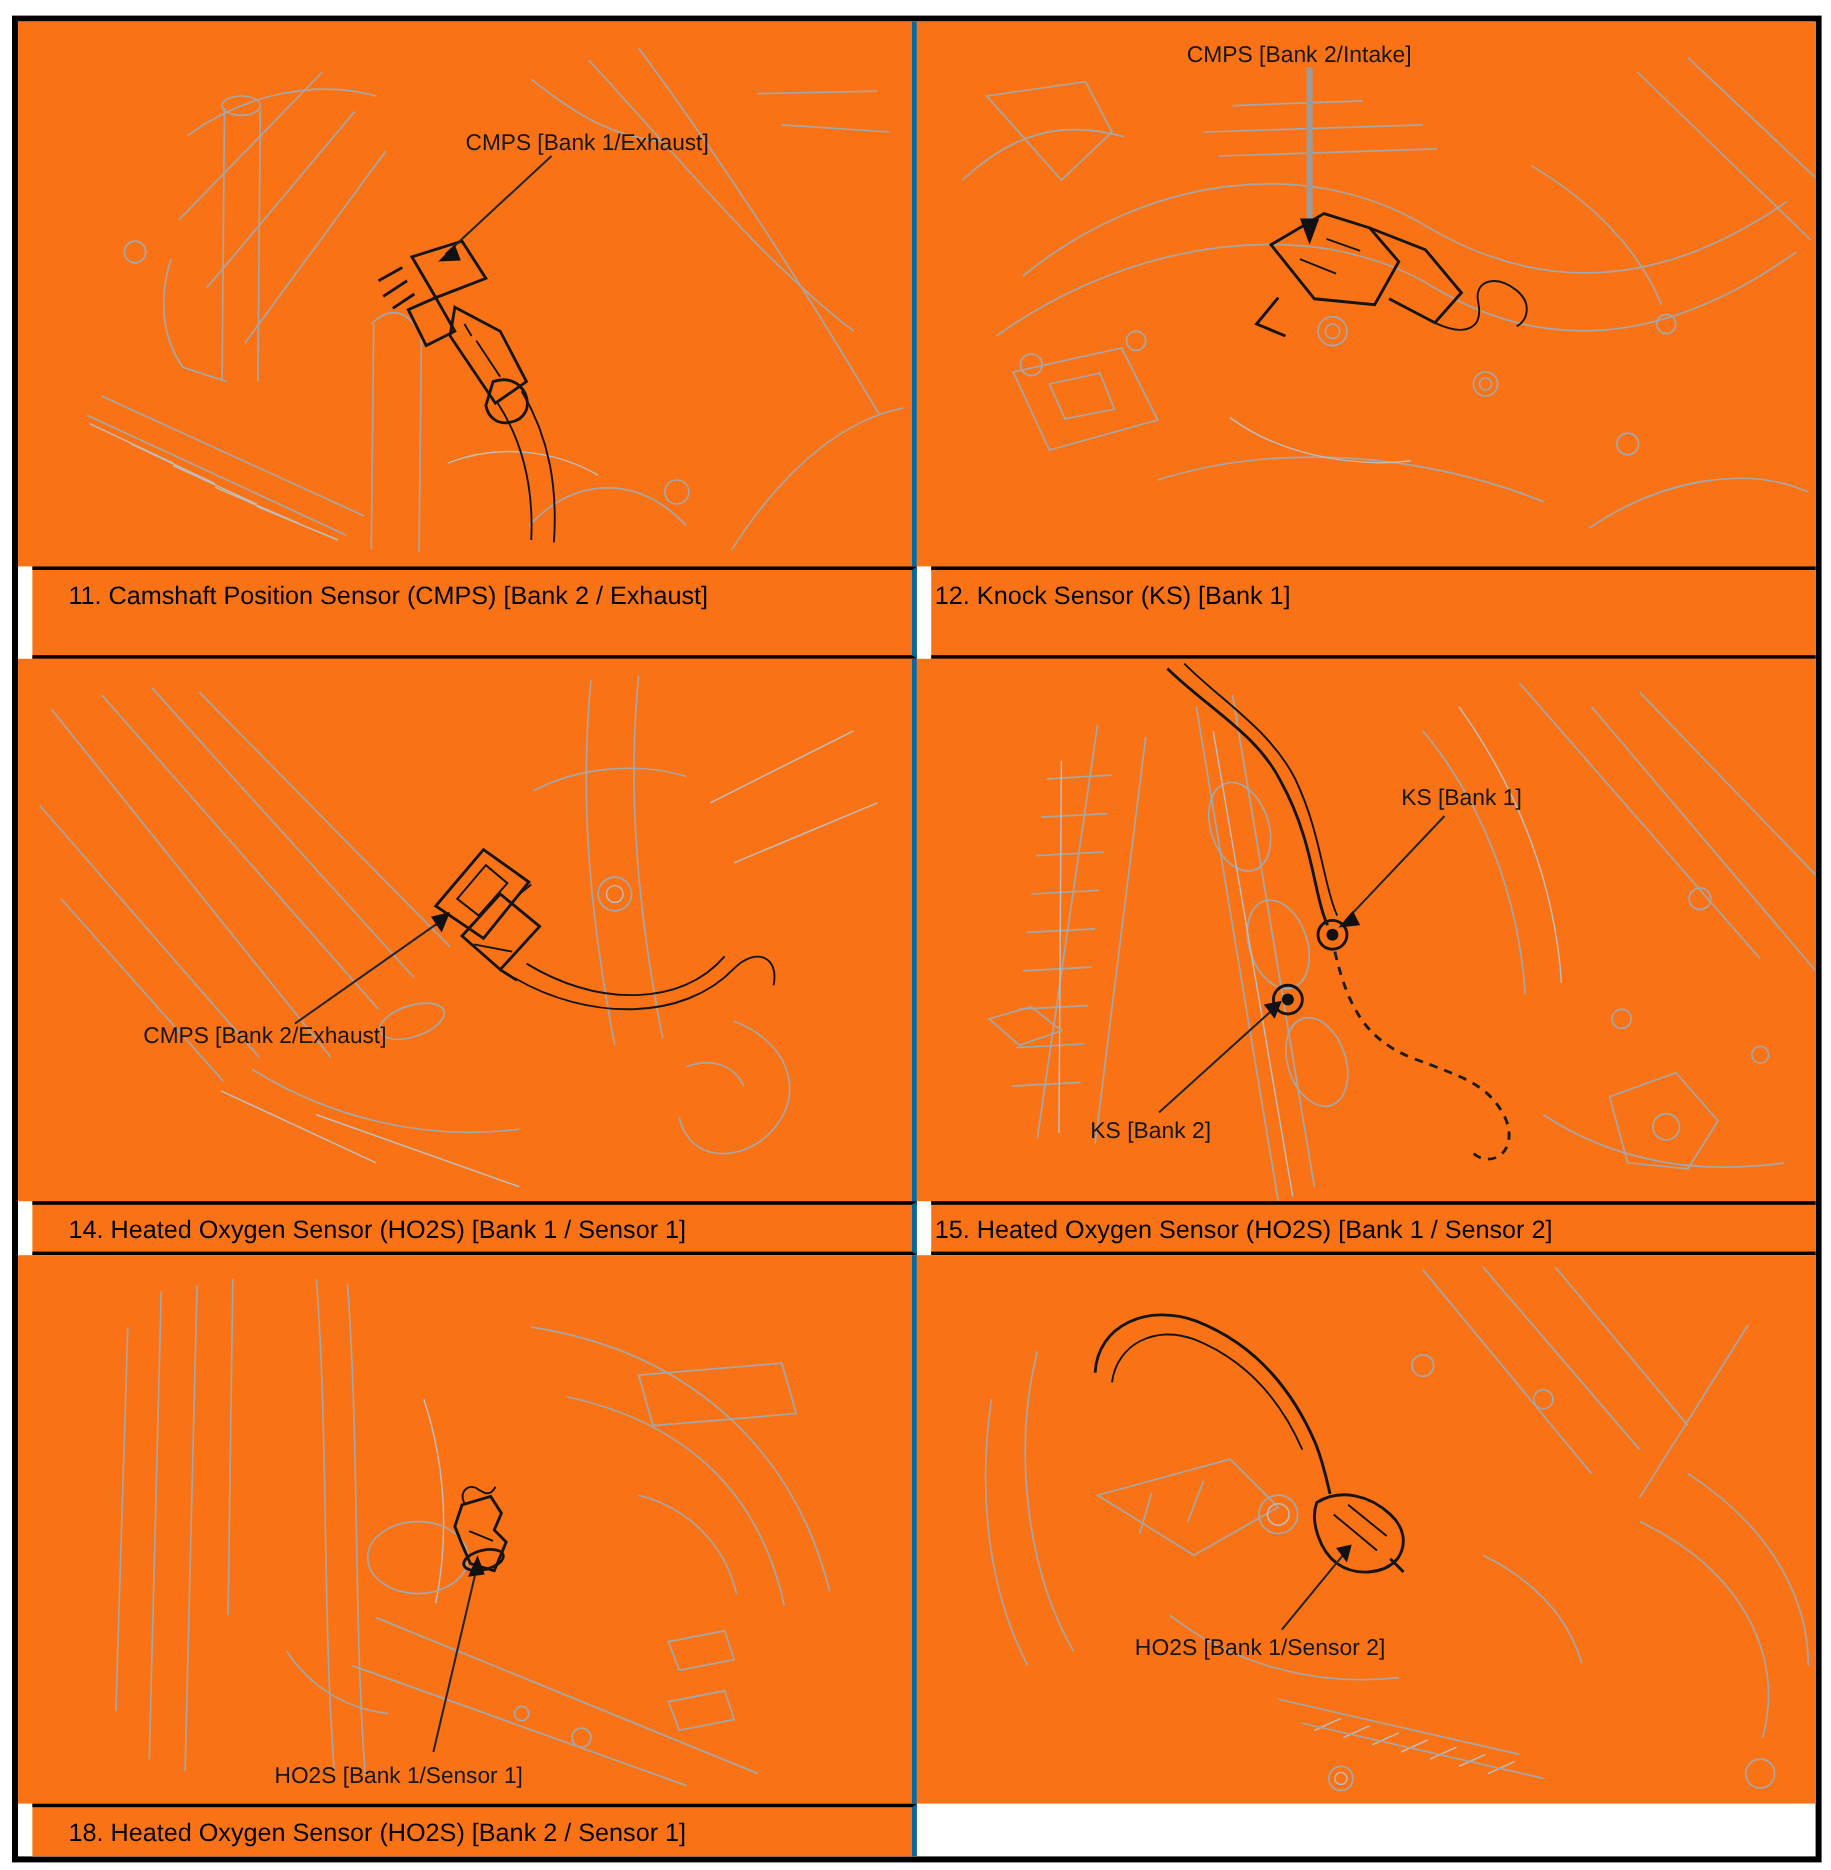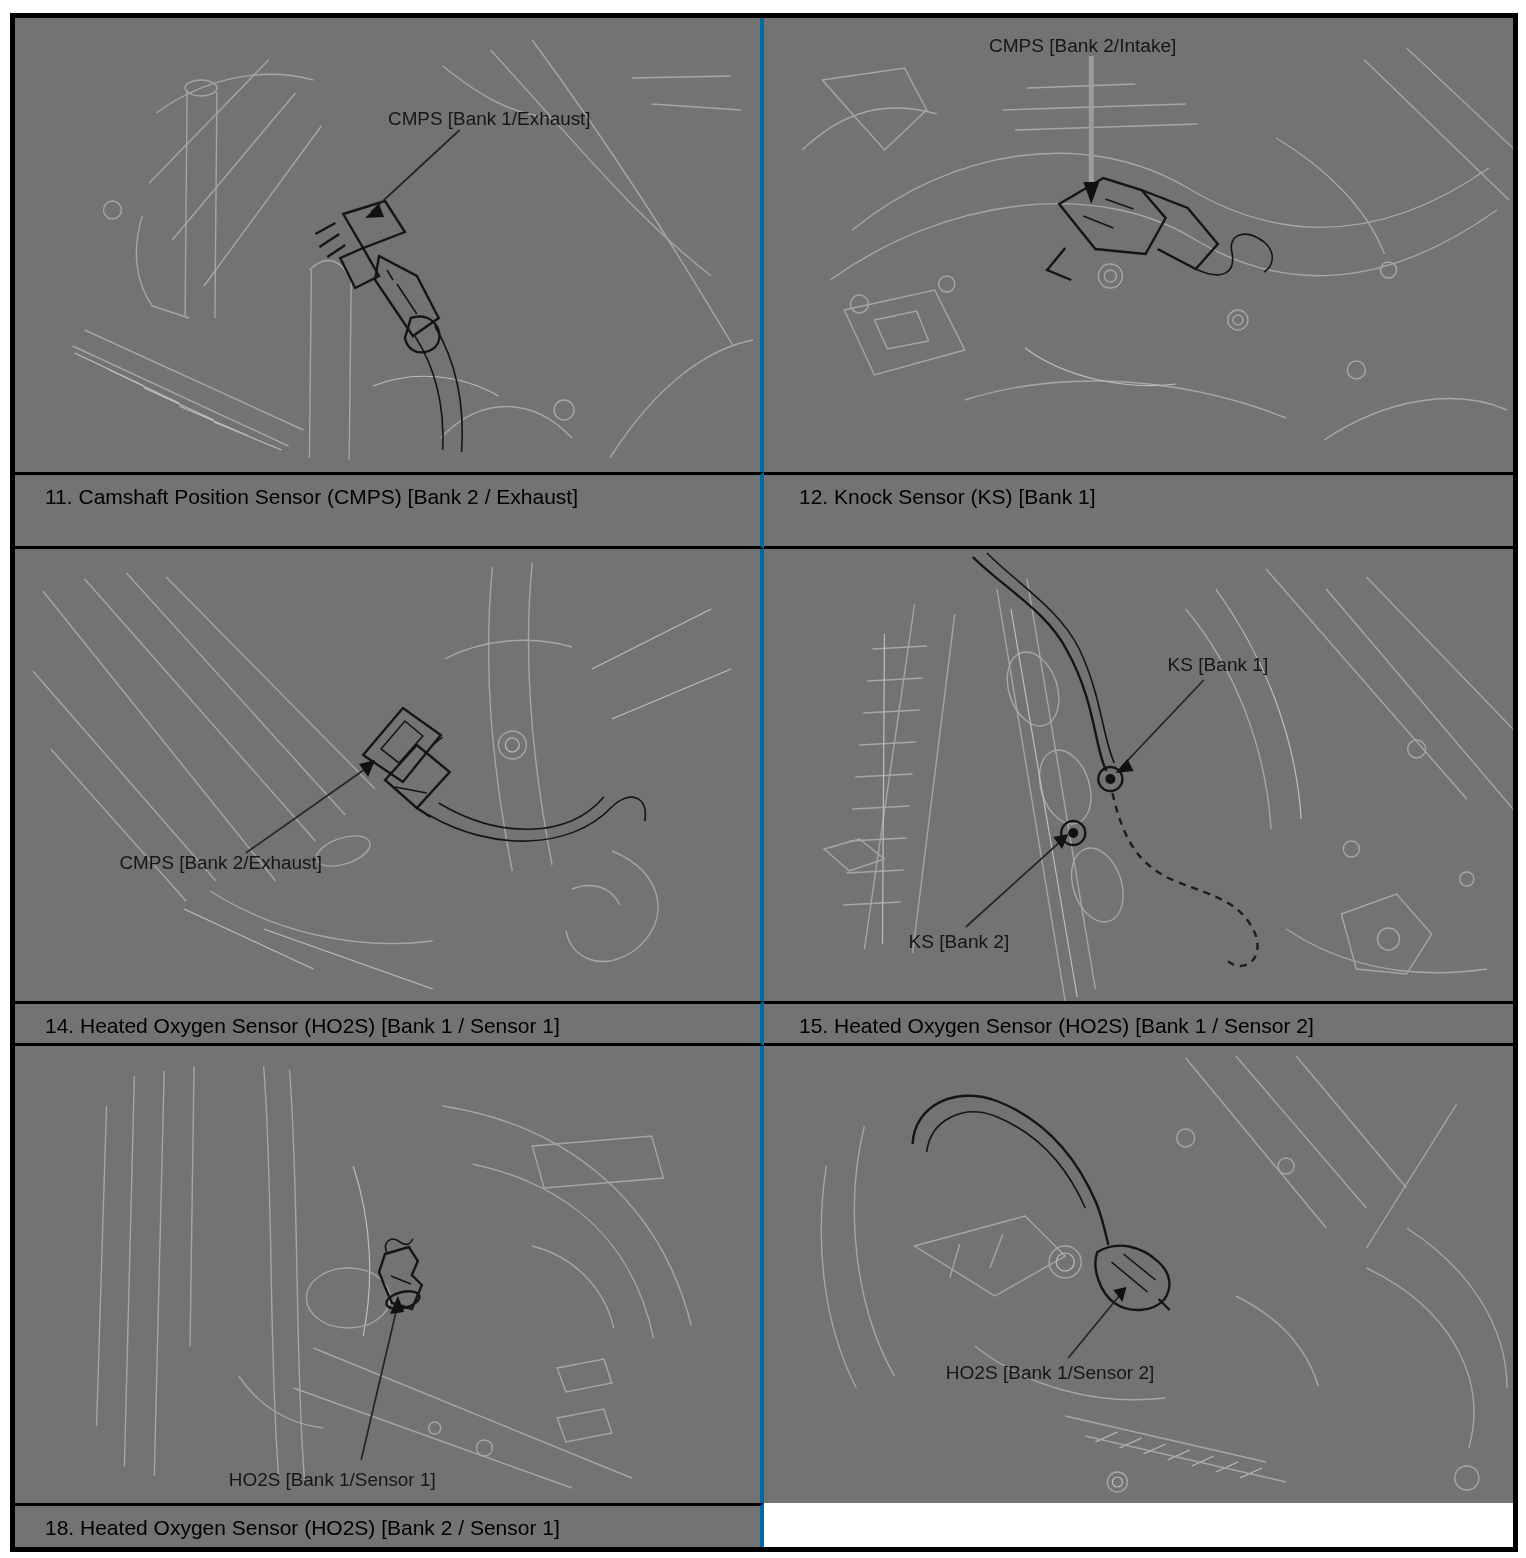--- a/index.html
+++ b/index.html
@@ -7,32 +7,33 @@
   .manual-table{
     position:absolute;left:10px;top:13px;
     width:1508px;height:1539px;
     border:5px solid #000;
     box-sizing:border-box;
     display:grid;
     grid-template-columns:1fr 1fr;
     grid-template-rows:454px 77px 452px 45px 457px 44px;
     background:#fff;
   }
-  .cell{box-sizing:border-box;position:relative;overflow:hidden;background:#737373;}
+  .cell{box-sizing:border-box;position:relative;overflow:hidden;background:#f97316;}
   .col-left{border-right:4px solid #0369a1;}
   .caption-cell{
     border-top:3px solid #000;
     border-bottom:3px solid #000;
     font-size:21px;color:#000;
     line-height:30px;
     padding-top:7px;
+    margin-left:12px;
   }
   .caption-cell.last{border-bottom:none;}
   .cap-left{padding-left:30px;}
-  .cap-right{padding-left:35px;}
+  .cap-right{padding-left:3px;}
   .diagram{position:absolute;inset:0;width:100%;height:100%;}
   svg text{font-family:"Liberation Sans","DejaVu Sans",sans-serif;font-size:19px;fill:#161616;}
   .art{stroke:#a6a6a6;stroke-width:1.4;fill:none;}
   .art2{stroke:#bdbdbd;stroke-width:1.2;fill:none;}
   .dark{stroke:#151515;stroke-width:2.4;fill:none;}
   .darkthin{stroke:#151515;stroke-width:1.6;fill:none;}
   .leader{stroke:#252525;stroke-width:1.7;fill:none;}
   .ah{fill:#111;stroke:none;}
 </style>
 </head>

